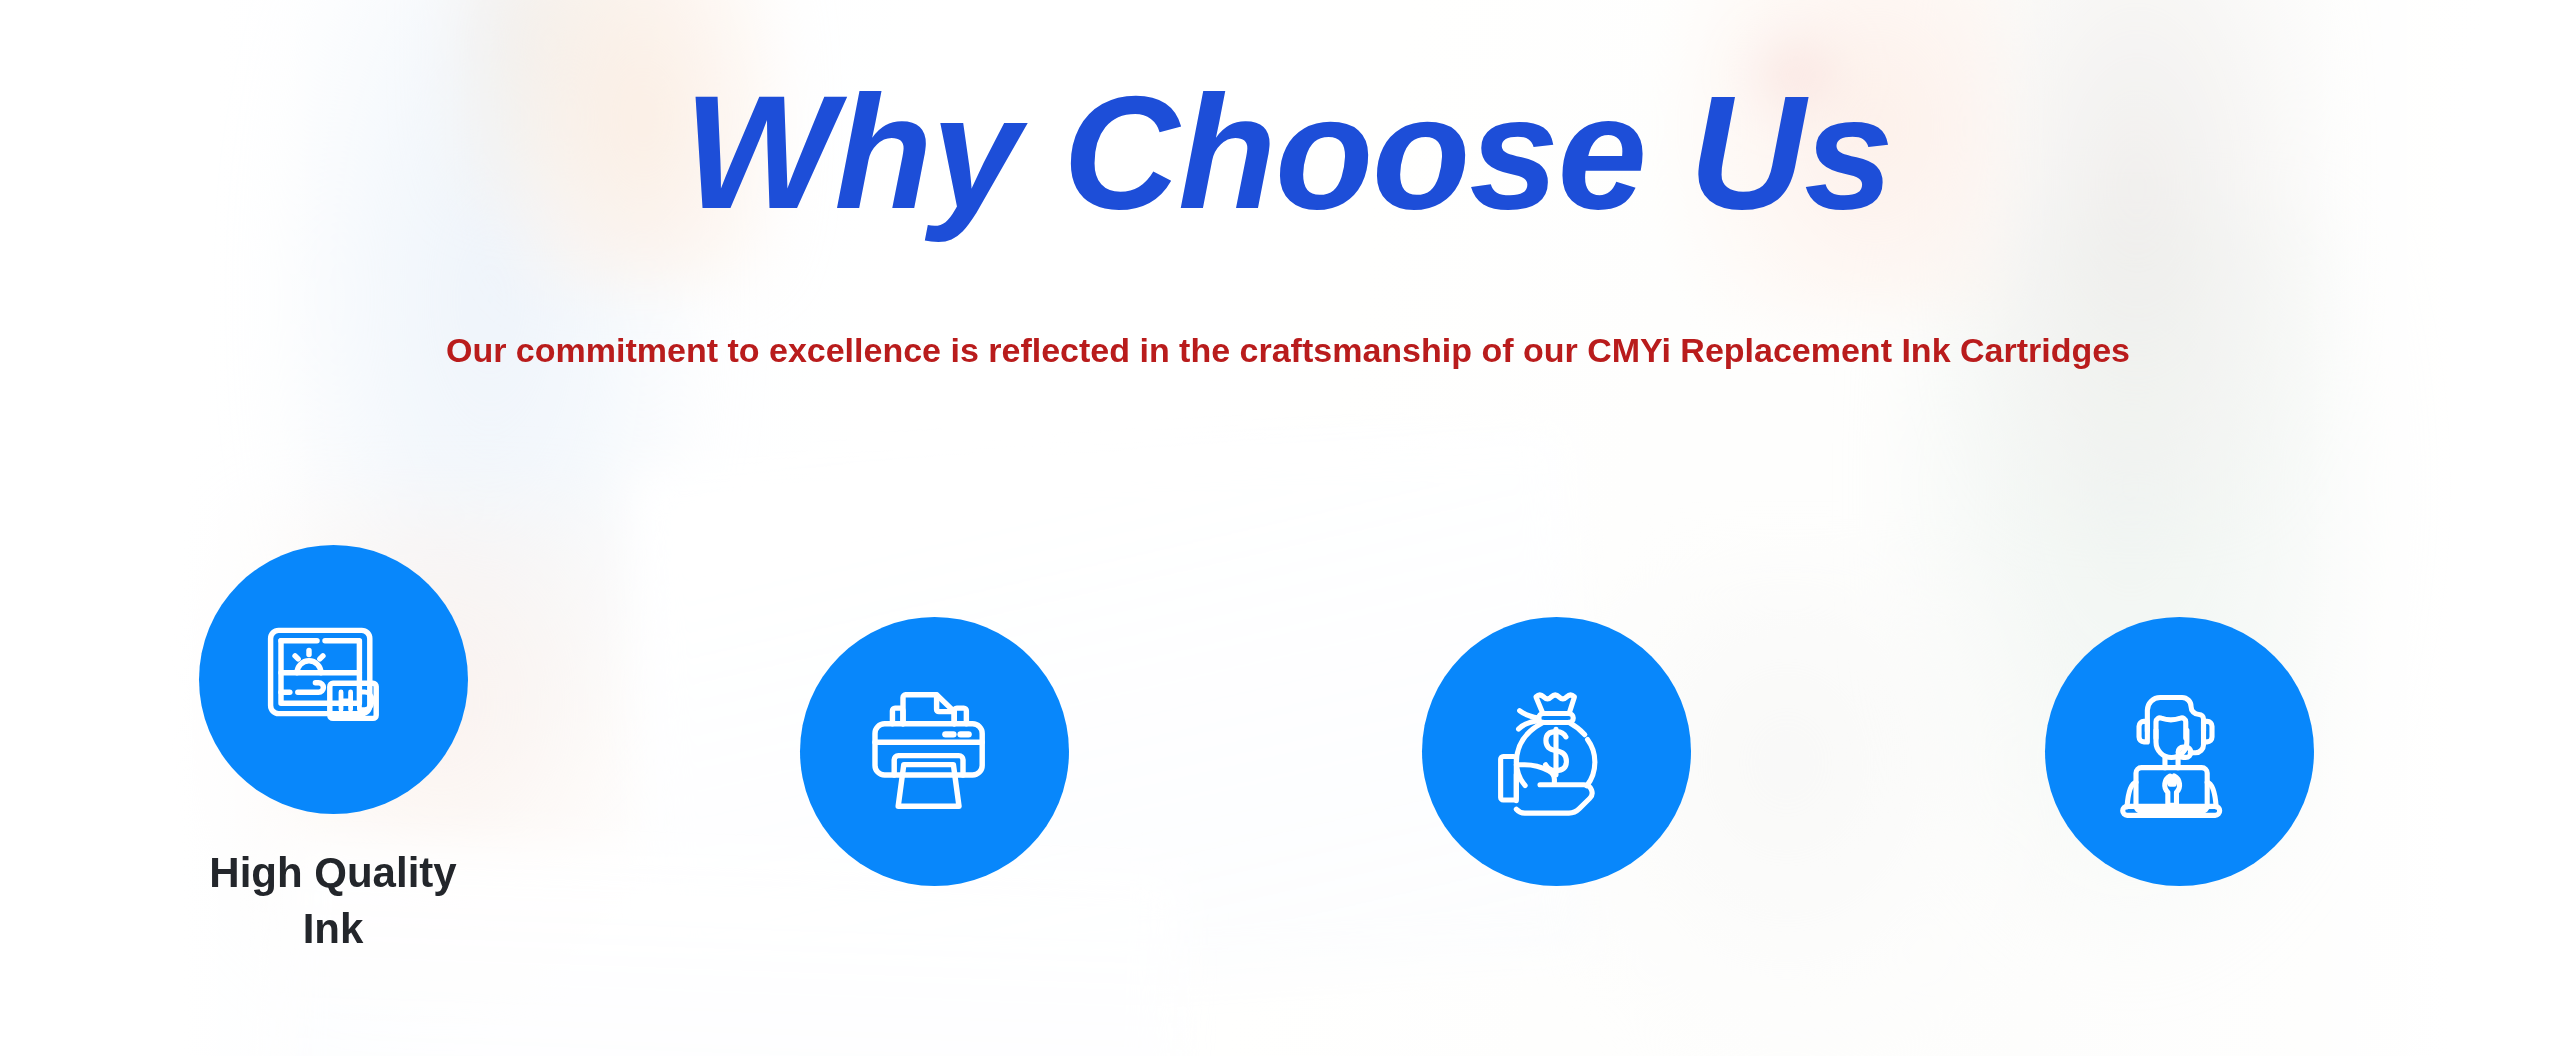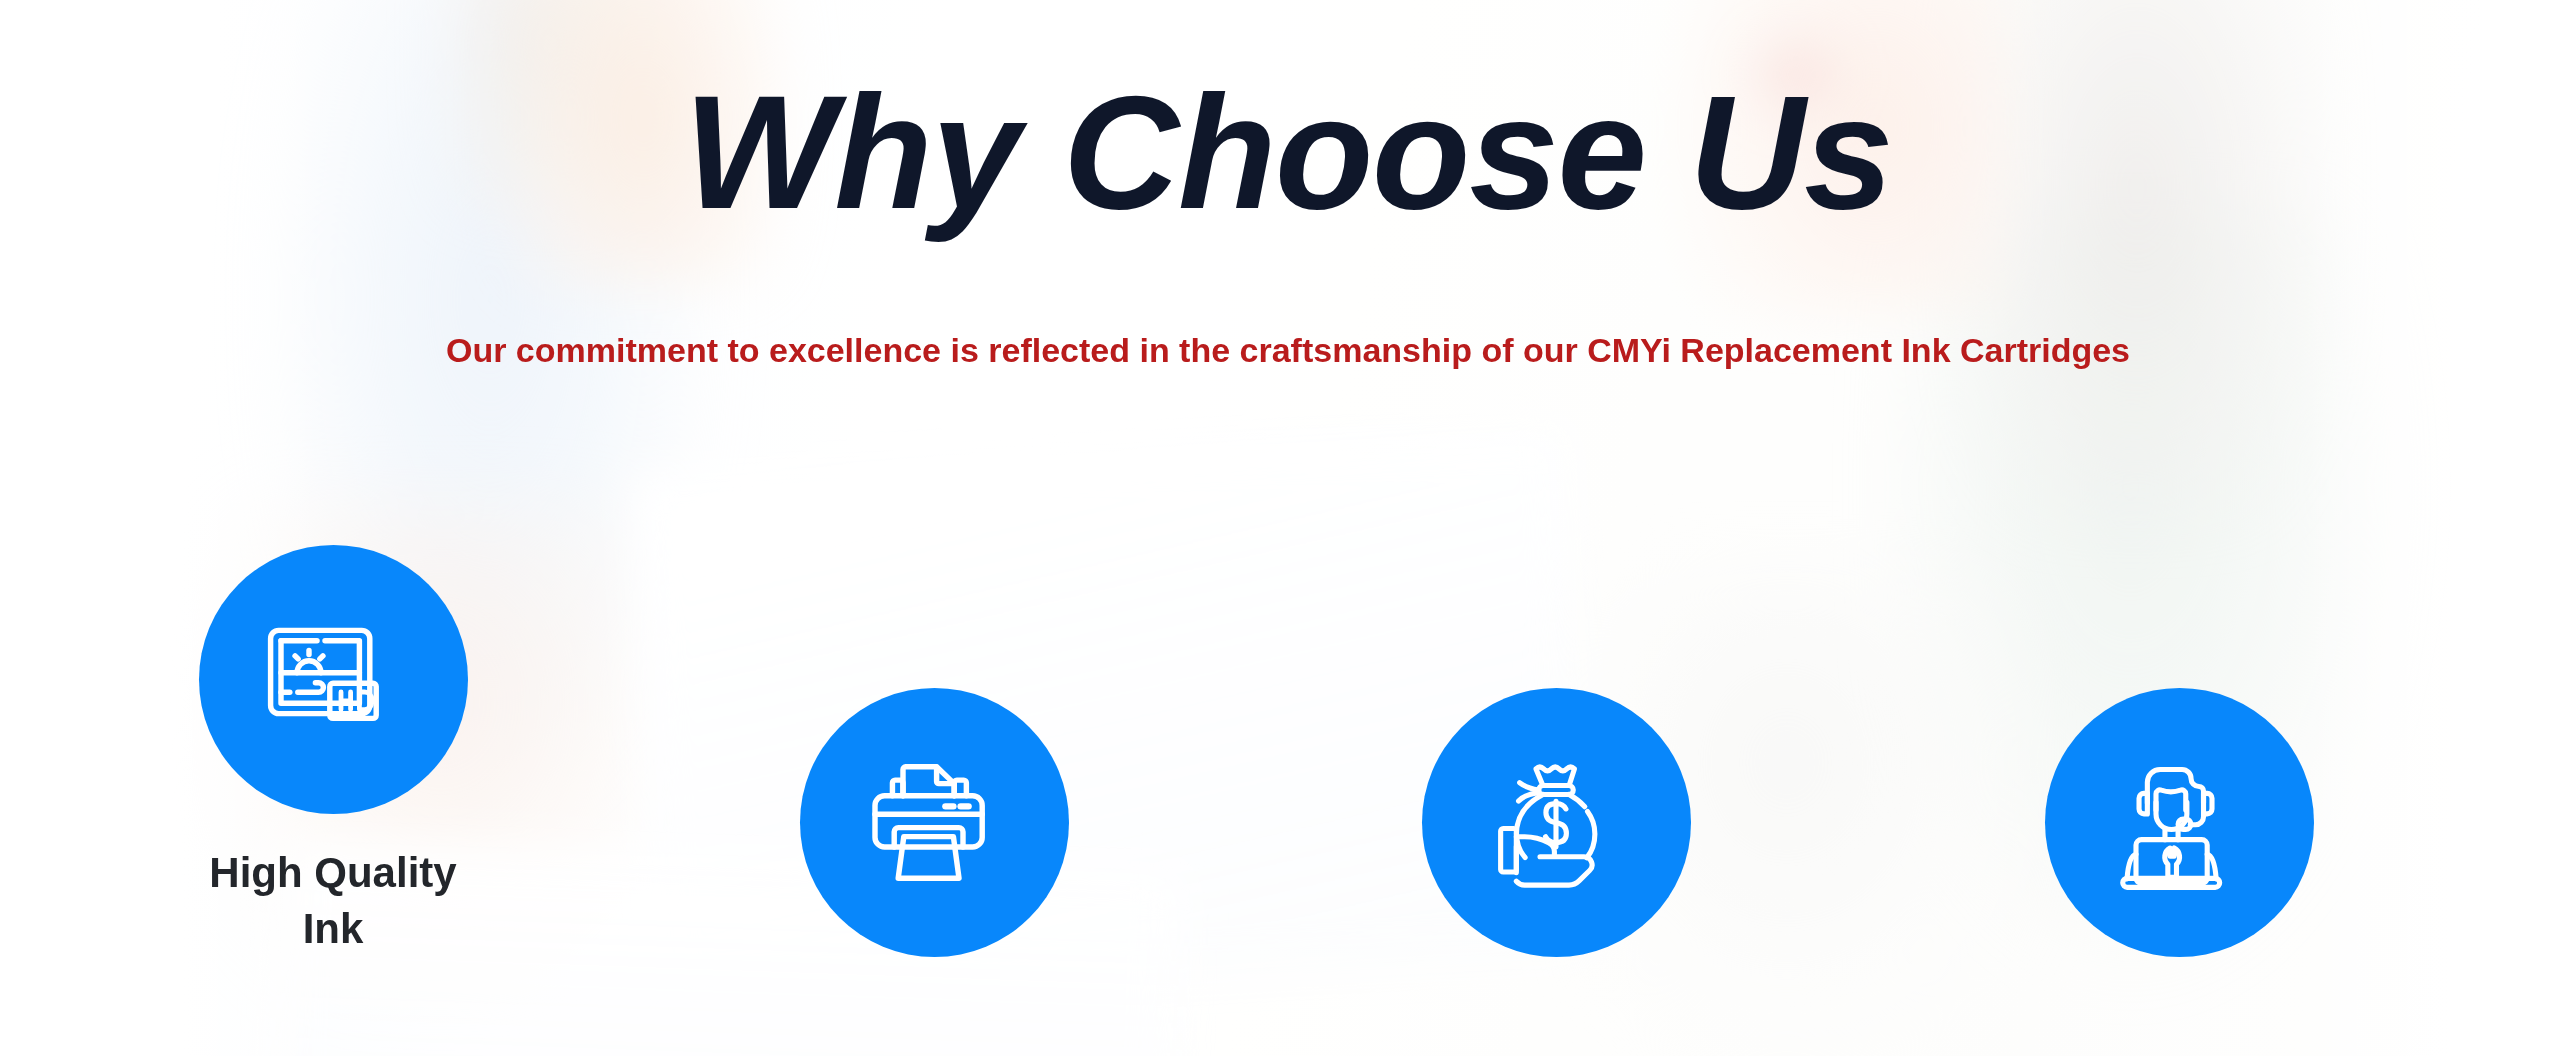--- a/index.html
+++ b/index.html
@@ -117,21 +117,21 @@
   #headline{
     position:absolute;
     left:0; right:0;
     top:72px;
     text-align:center;
     font-size:161px;
     line-height:161px;
     font-weight:bold;
     font-style:italic;
     letter-spacing:-1.3px;
-    color:#0f172a;
+    color:#1d4ed8;
     white-space:nowrap;
   }
 
   #subtitle{
     position:absolute;
     left:50%;
     transform:translateX(-50%);
     top:317px;
     width:1906px;
     text-align:center;
@@ -142,21 +142,21 @@
   }
 
   
   #features{
     position:absolute;
     left:116px;
     top:545px;
     width:2331px;
     display:flex;
     justify-content:space-between;
-    align-items:flex-end;
+    align-items:center;
   }
   .feature{
     width:534px;
     display:flex;
     flex-direction:column;
     align-items:center;
   }
   .icon-circle{
     width:269px; height:269px;
     border-radius:50%;

